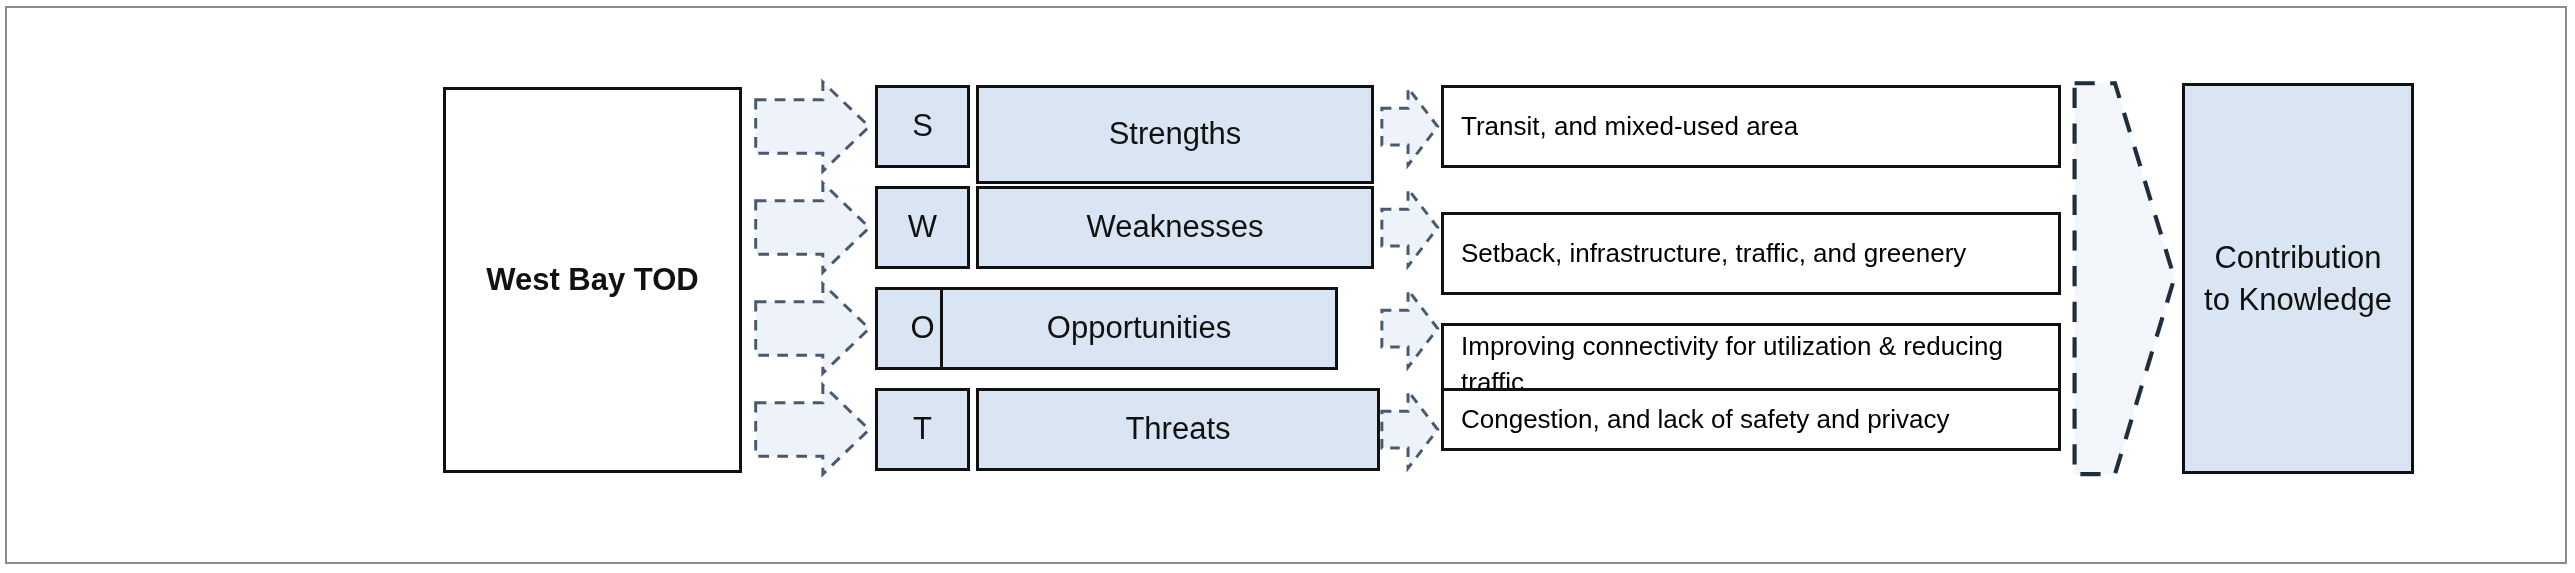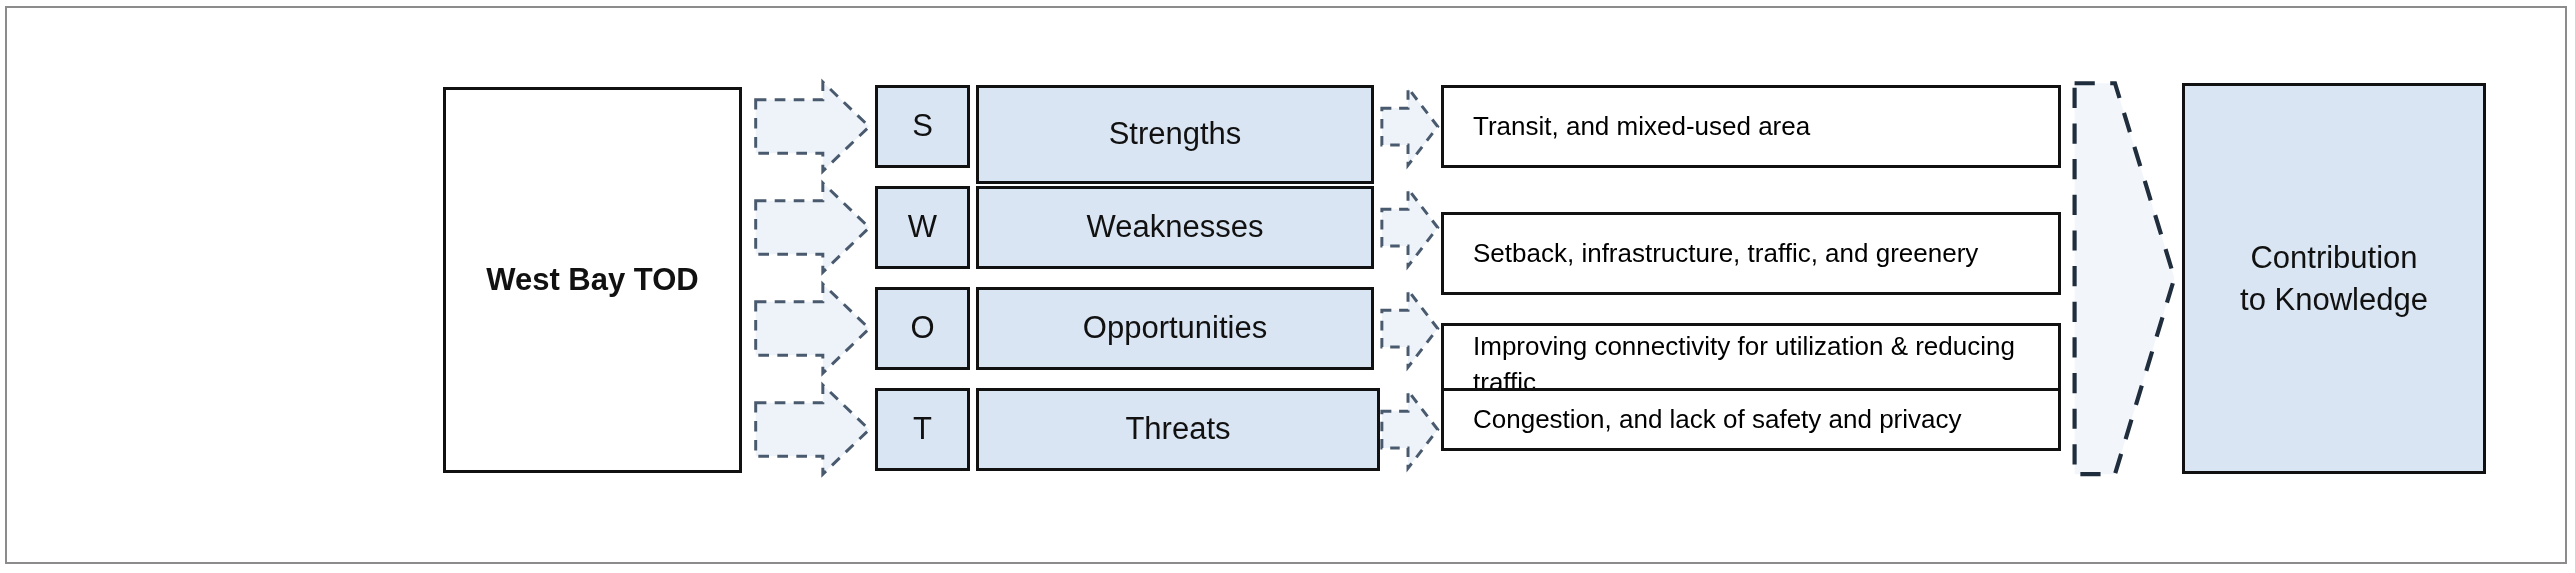--- a/index.html
+++ b/index.html
@@ -28,21 +28,21 @@
 
   .boxtext{
     text-align:center;line-height:1.30;color:#111;
     padding:0 6px;white-space:pre-line;
   }
   .bold-title{font-weight:bold;font-size:31px;}
   .swot-letter{font-size:31px;font-weight:400;}
   .swot-label{font-size:31px;font-weight:400;}
   .desc-text{
     font-size:26px;font-weight:400;text-align:left;
-    width:100%;padding:0 29px;line-height:1.38;
+    width:100%;padding:0 17px;line-height:1.38;
   }
   .contrib-text{font-size:31px;font-weight:400;line-height:1.34;}
 
   
   .arrow-layer{position:absolute;left:0;top:0;width:2576px;height:574px;pointer-events:none;}
   .arrow-layer svg{position:absolute;left:0;top:0;}
 </style>
 </head>
 <body>
 
@@ -93,36 +93,36 @@
   <div class="hbox blue" style="left:976px;top:186px;width:398px;height:83px;">
     <div class="boxtext swot-label">Weaknesses</div>
   </div>
   <div class="hbox thin" style="left:1441px;top:186px;width:620px;height:83px;margin-top:26px;">
     <div class="desc-text">Setback, infrastructure, traffic, and greenery</div>
   </div>
 
   <div class="hbox blue" style="left:875px;top:287px;width:95px;height:83px;">
     <div class="boxtext swot-letter">O</div>
   </div>
-  <div class="hbox blue" style="left:976px;top:287px;width:398px;height:83px;">
+  <div class="hbox blue" style="left:940px;top:287px;width:398px;height:83px;">
     <div class="boxtext swot-label">Opportunities</div>
   </div>
   <div class="hbox thin" style="left:1441px;top:287px;width:620px;height:83px;margin-top:36px;">
     <div class="desc-text">Improving connectivity for utilization &amp; reducing traffic</div>
   </div>
 
   <div class="hbox blue" style="left:875px;top:388px;width:95px;height:83px;">
     <div class="boxtext swot-letter">T</div>
   </div>
   <div class="hbox blue" style="left:976px;top:388px;width:404px;height:83px;">
     <div class="boxtext swot-label">Threats</div>
   </div>
   <div class="hbox thin" style="left:1441px;top:388px;width:620px;height:63px;">
     <div class="desc-text">Congestion, and lack of safety and privacy</div>
   </div>
 
-  <div class="hbox blue thin" style="left:2182px;top:83px;width:304px;height:391px;">
+  <div class="hbox blue thin" style="left:2182px;top:83px;width:232px;height:391px;">
     <div class="boxtext contrib-text">Contribution
 to Knowledge</div>
   </div>
 
 </div>
 
 
 </body></html>

